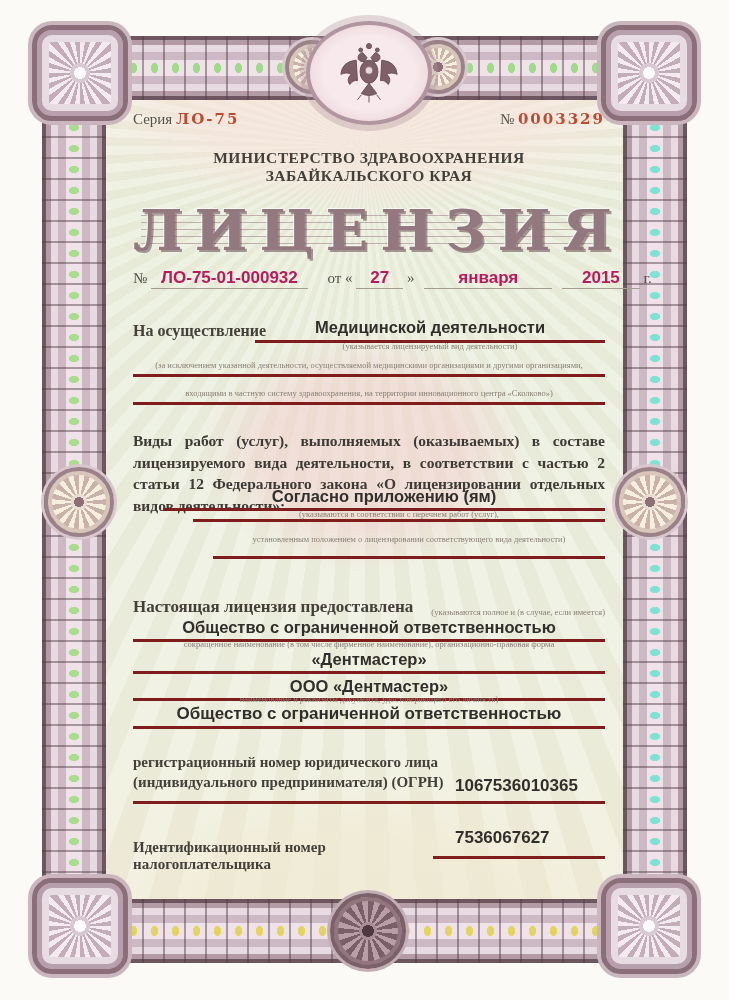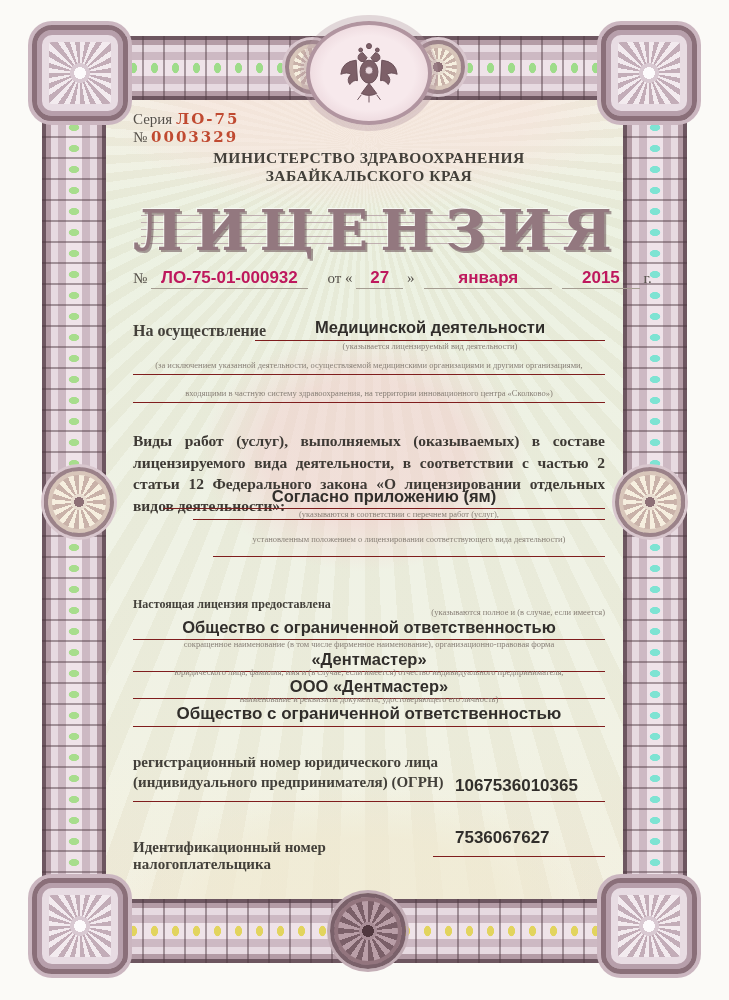--- a/index.html
+++ b/index.html
@@ -62,36 +62,36 @@
       radial-gradient(circle at 50% 50%, #50383f 0 6px, #a88d96 6px 9px, rgba(0,0,0,0) 9px),
       repeating-conic-gradient(#7a5f68 0 12deg, #b99ea7 12deg 24deg);
     box-shadow:0 0 0 3px #c3aeb6, inset 0 0 0 4px #93757e;}
   .emblem{position:absolute;width:118px;height:96px;left:264px;top:-15px;border-radius:50%;
     background:radial-gradient(#f7e9ec 0 55%, #edd9de 75%, #d9c3ca);
     border:4px solid #b195a0;box-shadow:0 0 0 6px rgba(177,149,160,.35);
     display:flex;align-items:center;justify-content:center;}
   
   .content{position:absolute;left:133px;top:0;width:472px;height:100%;color:#4a423c;}
   .abs{position:absolute;left:0;right:0;}
-  .hdr-row{top:110px;display:flex;justify-content:space-between;font-size:15px;color:#55504a;flex-direction:column;}
+  .hdr-row{top:110px;display:flex;justify-content:space-between;font-size:15px;color:#55504a;}
   .red{color:#c04a31;font-family:"DejaVu Serif",serif;font-weight:bold;letter-spacing:2px;}
   .ministry{top:149px;text-align:center;font-weight:bold;font-size:15.5px;letter-spacing:.5px;color:#43403a;}
   .title-wrap{top:192px;height:76px;text-align:left;}
   .title-lines{position:absolute;left:8px;right:8px;top:50%;height:30px;transform:translateY(-50%);
     background:repeating-linear-gradient(180deg,#b29aa2 0 1px, rgba(0,0,0,0) 1px 7px);opacity:.75;}
   .title-text{position:relative;font-family:"DejaVu Serif",serif;font-weight:bold;font-size:56px;line-height:76px;
     letter-spacing:12px;color:#93787f;
     text-shadow:2px 2px 0 rgba(88,60,68,.5), -1px -1px 0 rgba(255,255,255,.65);}
   .licline{top:268px;font-size:15px;color:#55504a;white-space:nowrap;}
   .licline .v{font-family:"Liberation Sans",sans-serif;font-weight:bold;font-size:17px;color:#be185d;
     display:inline-block;border-bottom:1px solid #a59d92;line-height:20px;}
   .lbl{font-weight:bold;font-size:16px;color:#43403a;}
   .val{font-family:"Liberation Sans",sans-serif;font-weight:bold;color:#312e2b;text-align:center;}
   .cap{font-size:8.5px;color:#877f76;text-align:center;line-height:10px;}
-  .uline{border-bottom:1px solid #7f1d1d;}
+  .uline{border-bottom:3px solid #7f1d1d;}
   .act-label{top:322px;width:160px;}
   .act-value{top:318px;left:122px;right:0;font-size:16.5px;padding-bottom:3px;}
   .act-cap{top:341px;left:122px;right:0;}
   .note1{top:360px;padding-bottom:4px;}
   .note2{top:388px;padding-bottom:4px;}
   .para{top:430px;font-weight:bold;font-size:15.5px;line-height:21.5px;text-align:justify;color:#3e3a35;}
   .works-val{top:487px;left:30px;right:0;font-size:16.5px;padding-bottom:2px;}
   .works-cap1{top:509px;left:60px;right:0;}
   .works-cap2{top:534px;left:80px;right:0;padding-bottom:12px;}
   .g-label{top:597px;width:300px;}
@@ -184,26 +184,25 @@
     <div class="abs val uline act-value">Медицинской деятельности</div>
     <div class="abs cap act-cap">(указывается лицензируемый вид деятельности)</div>
     <div class="abs cap uline note1">(за исключением указанной деятельности, осуществляемой медицинскими организациями и другими организациями,</div>
     <div class="abs cap uline note2">входящими в частную систему здравоохранения, на территории инновационного центра «Сколково»)</div>
 
     <div class="abs para">Виды работ (услуг), выполняемых (оказываемых) в составе лицензируемого вида деятельности, в соответствии с частью 2 статьи 12 Федерального закона «О лицензировании отдельных видов деятельности»:</div>
     <div class="abs val uline works-val">Согласно приложению (ям)</div>
     <div class="abs cap uline works-cap1">(указываются в соответствии с перечнем работ (услуг),</div>
     <div class="abs cap uline works-cap2">установленным положением о лицензировании соответствующего вида деятельности)</div>
 
-    <div class="abs lbl g-label" style="font-size:12px;">Настоящая лицензия предоставлена</div>
+    <div class="abs lbl g-label" style="font-size:17px;">Настоящая лицензия предоставлена</div>
     <div class="abs cap g-cap0">(указываются полное и (в случае, если имеется)</div>
     <div class="abs val uline g-val1">Общество с ограниченной ответственностью</div>
     <div class="abs cap g-cap1">сокращенное наименование (в том числе фирменное наименование), организационно-правовая форма</div>
     <div class="abs val uline g-val2">«Дентмастер»</div>
-    <div class="abs cap g-cap2">юридического лица, фамилия, имя и (в случае, если имеется) отчество индивидуального предпринимателя,</div>
     <div class="abs val uline g-val3">ООО «Дентмастер»</div>
     <div class="abs cap g-cap3">наименование и реквизиты документа, удостоверяющего его личность)</div>
     <div class="abs val uline g-val4">Общество с ограниченной ответственностью</div>
 
     <div class="abs ogrn-label">
       <div>регистрационный номер юридического лица</div>
       <div>(индивидуального предпринимателя) (ОГРН)</div>
     </div>
     <div class="val ogrn-value">1067536010365</div>
     <div class="abs uline ogrn-line"></div>

